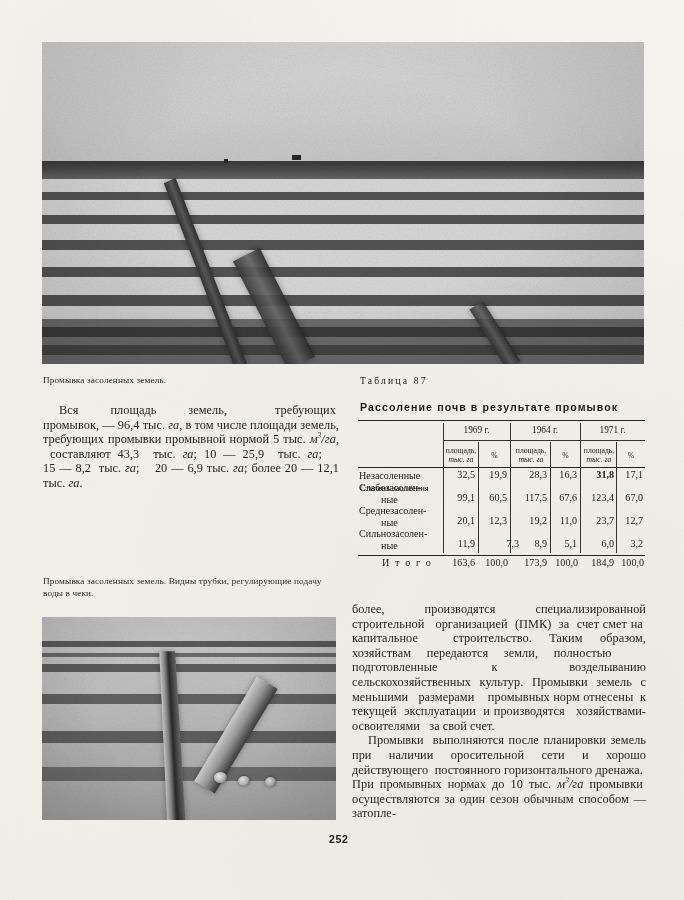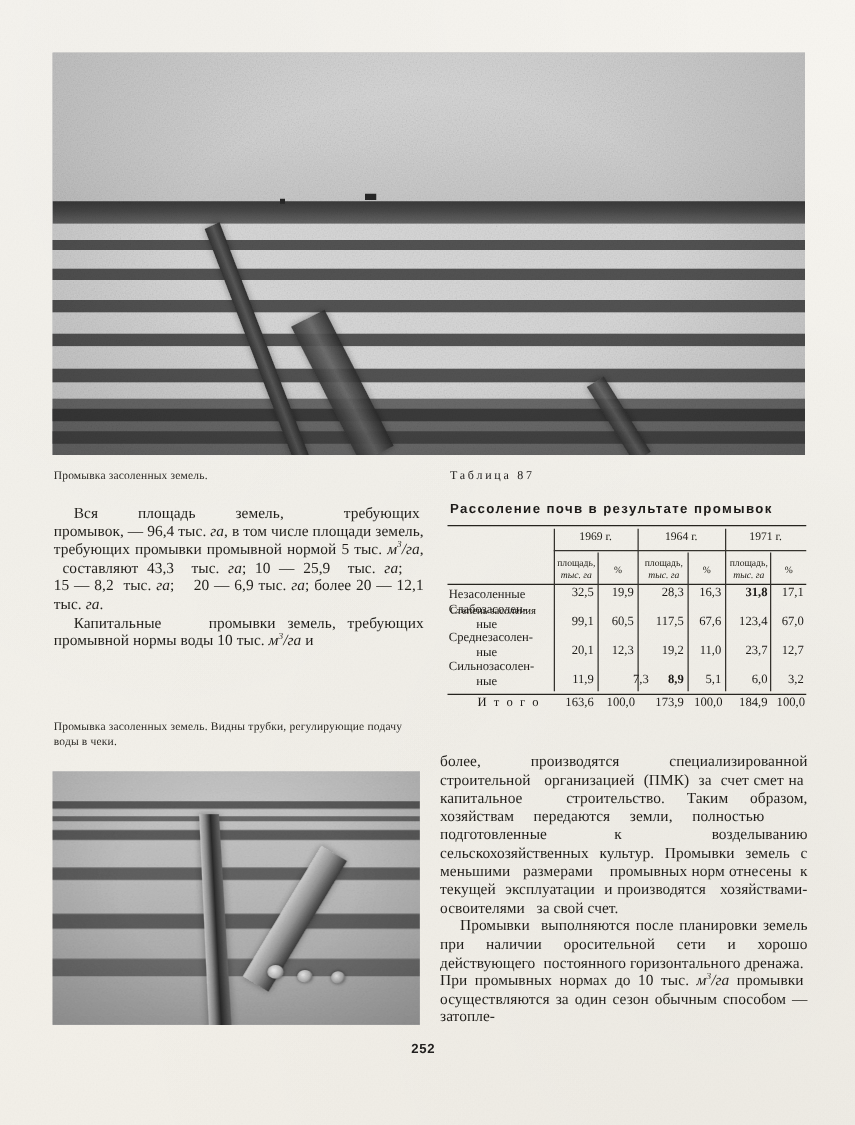--- a/index.html
+++ b/index.html
@@ -230,21 +230,20 @@
     </filter>
     <rect width="602" height="322" filter="url(#g1)"></rect>
   </svg>
   <div class="vignette"></div>
 </div>
 
 <div class="caption" style="left:43px; top:374px; width:300px;">Промывка засоленных земель.</div>
 
 <div class="col-text" style="left:43px; top:403px; width:296px;">
   <p>Вся&nbsp; площадь&nbsp; земель, &nbsp; требующих&nbsp; промывок,&nbsp;—&nbsp;96,4 тыс. <span class="ital">га</span>, в том числе площади земель, требующих промывки промывной нормой 5 тыс. <span class="ital">м<sup>3</sup>/га</span>, &nbsp;составляют 43,3&nbsp; тыс. <span class="ital">га</span>; 10&nbsp;—&nbsp;25,9&nbsp; тыс. <span class="ital">га</span>;&nbsp;&nbsp;&nbsp; 15&nbsp;—&nbsp;8,2&nbsp; тыс. <span class="ital">га</span>;&nbsp;&nbsp;&nbsp; 20&nbsp;—&nbsp;6,9 тыс. <span class="ital">га</span>; более 20 — 12,1 тыс. <span class="ital">га</span>.</p>
-  <p>Капитальные&nbsp;&nbsp;&nbsp; промывки земель, требующих промывной нормы воды 10 тыс. <span class="ital">м<sup>3</sup>/га</span> и</p>
 </div>
 
 <div class="caption" style="left:43px; top:575px; width:300px;">Промывка засоленных земель.  Видны трубки, регулирующие подачу воды в чеки.</div>
 
 <div class="photo" id="photo-bottom" style="left:42px; top:617px; width:294px; height:203px;">
   <div class="sky" style="height:16%; background:linear-gradient(180deg,#cfcdc5,#c2bfb7);"></div>
   <div class="field" style="background:linear-gradient(180deg,#cbc8c0 0%, #c2bfb6 35%, #b4b1a9 70%, #a9a69e 100%);">
     <div class="stripe" style="top:12%; height:3.0%; background:#4d4b44;"></div>
     <div class="stripe" style="top:17.5%; height:2.2%; background:#585650; opacity:.8;"></div>
     <div class="stripe" style="top:23%; height:4.0%; background:#504e47;"></div>
@@ -356,21 +355,21 @@
 
   <div class="cell num" style="left:88px; top:95px; width:29px;">20,1</div>
   <div class="cell num" style="left:122px; top:95px; width:27px;">12,3</div>
   <div class="cell num" style="left:156px; top:95px; width:33px;">19,2</div>
   <div class="cell num" style="left:193px; top:95px; width:26px;">11,0</div>
   <div class="cell num" style="left:225px; top:95px; width:31px;">23,7</div>
   <div class="cell num" style="left:259px; top:95px; width:26px;">12,7</div>
 
   <div class="cell num" style="left:88px; top:118px; width:29px;">11,9</div>
   <div class="cell num" style="left:122px; top:118px; width:27px;padding-left:12px;">7,3</div>
-  <div class="cell num" style="left:156px; top:118px; width:33px;font-weight:bold;">8,9</div>
+  <div class="cell num" style="left:156px; top:118px; width:33px;">8,9</div>
   <div class="cell num" style="left:193px; top:118px; width:26px;">5,1</div>
   <div class="cell num" style="left:225px; top:118px; width:31px;">6,0</div>
   <div class="cell num" style="left:259px; top:118px; width:26px;">3,2</div>
 
   <div class="cell num" style="left:86px; top:137px; width:31px;">163,6</div>
   <div class="cell num" style="left:120px; top:137px; width:30px;">100,0</div>
   <div class="cell num" style="left:154px; top:137px; width:35px;">173,9</div>
   <div class="cell num" style="left:191px; top:137px; width:29px;">100,0</div>
   <div class="cell num" style="left:223px; top:137px; width:33px;">184,9</div>
   <div class="cell num" style="left:257px; top:137px; width:29px;">100,0</div>

